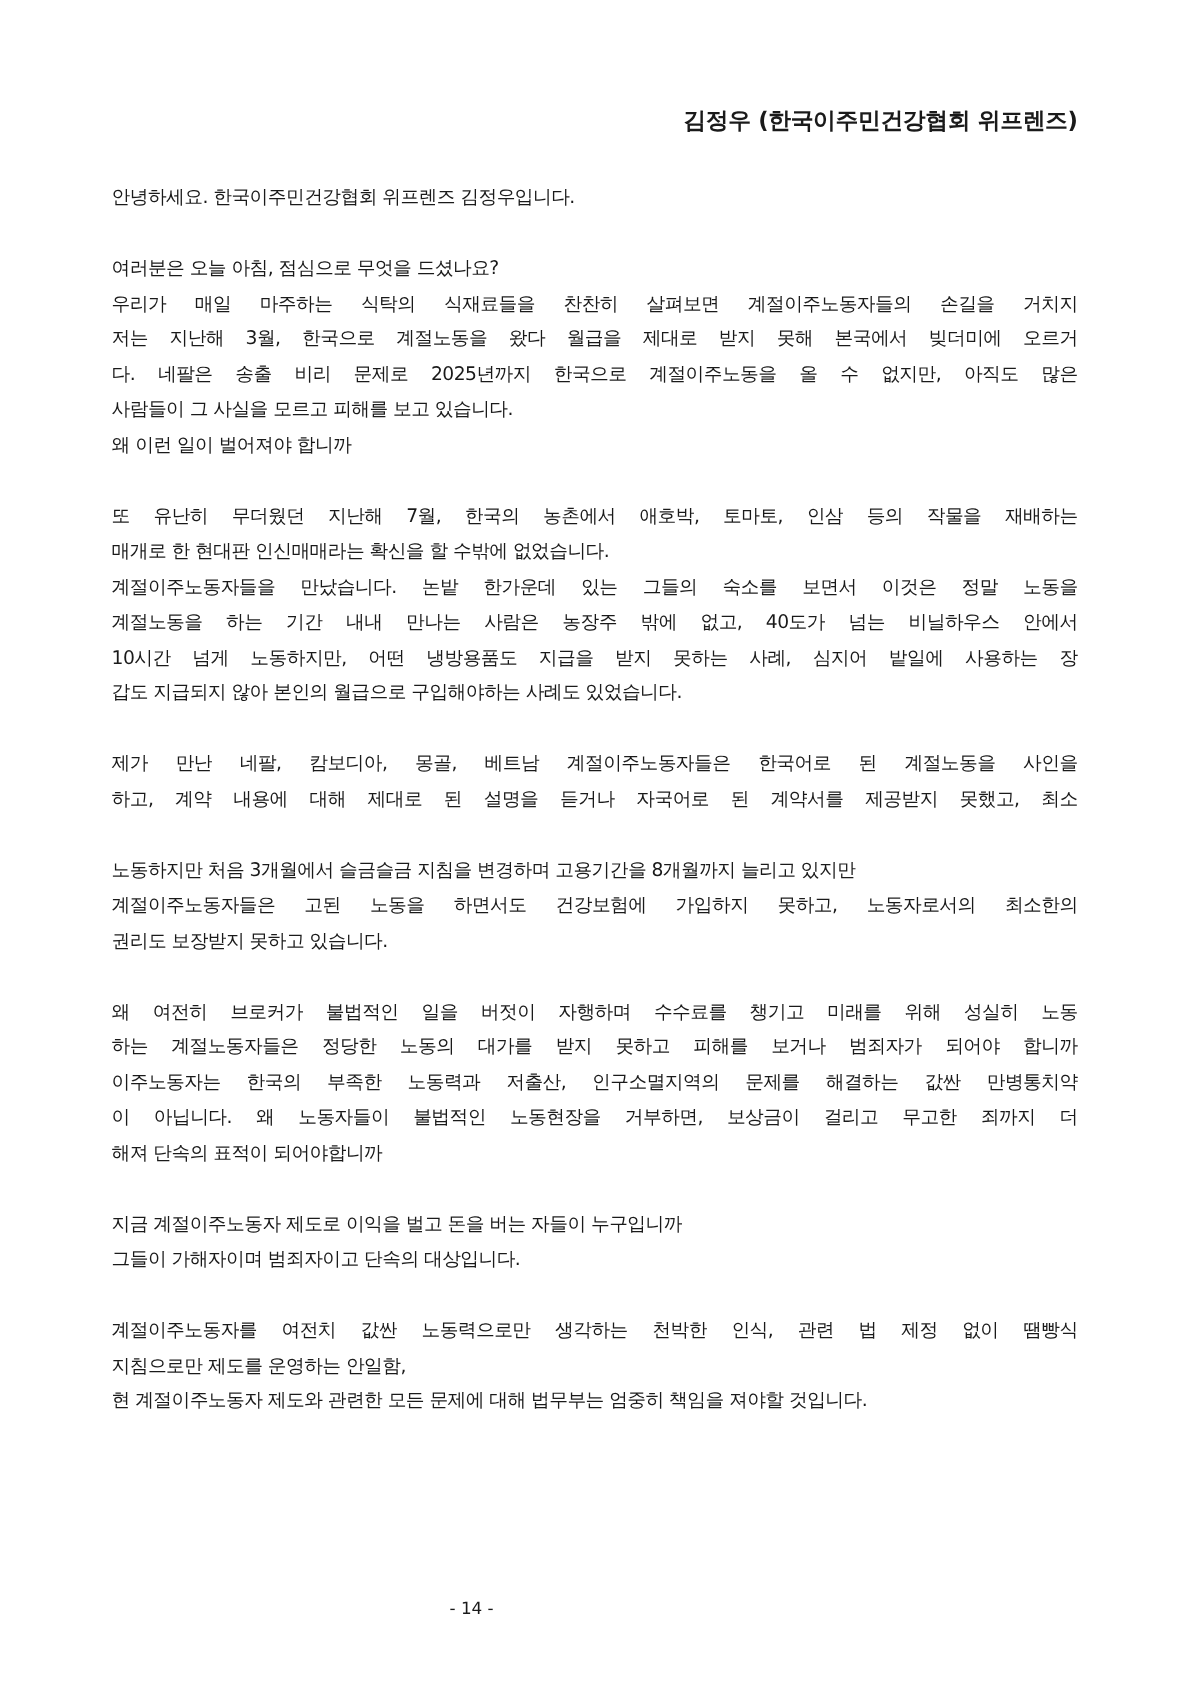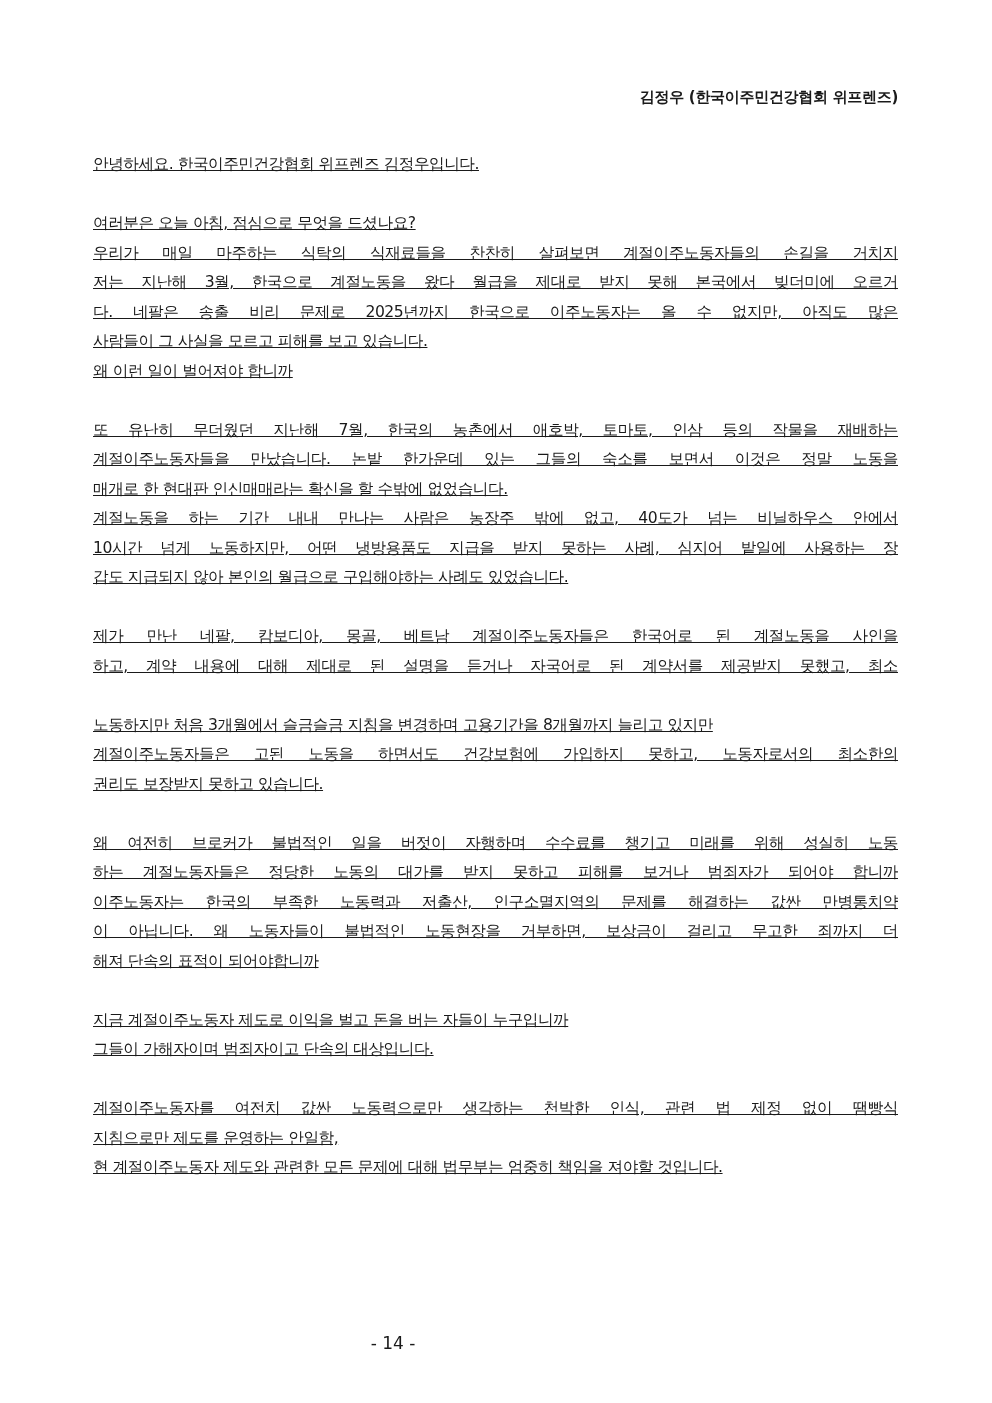--- a/index.html
+++ b/index.html
@@ -1,53 +1,53 @@
 <!DOCTYPE html>
 <html><head>
   <meta charset="utf-8">
   <style>
     html, body { margin: 0; padding: 0; background: #ffffff; }
     body { width: 992px; height: 1403px; position: relative; overflow: hidden;
       font-family: "DejaVu Sans", sans-serif; color: #1a1a1a; }
     .page { position: absolute; left: 93px; top: 0; width: 805px; }
-    .author { position: absolute; right: 0; top: 88px; font-size: 15px; font-weight: bold;
+    .author { position: absolute; right: 0; top: 88px; font-size: 19px; font-weight: bold;
       letter-spacing: -0.3px; white-space: nowrap; }
     .body { position: absolute; left: 0; top: 150px; width: 805px; }
-    .para { margin: 0 0 29.5px 0; text-decoration: underline; }
+    .para { margin: 0 0 29.5px 0; }
     .line { display: block; height: 29.5px; line-height: 29.5px; font-size: 15.6px;
       text-align: justify; text-align-last: justify; white-space: nowrap; overflow: visible;
       letter-spacing: -0.45px; }
     .line.last { text-align-last: left; }
     .footer { position: absolute; left: 0; width: 786px; top: 1333px; text-align: center;
-      font-size: 17px; }
+      font-size: 14px; }
   </style>
 </head>
 <body>
 
 <div class="page">
   <div class="author">김정우 (한국이주민건강협회 위프렌즈)</div>
 
   <div class="body">
     <div class="para">
       <span class="line last">안녕하세요. 한국이주민건강협회 위프렌즈 김정우입니다.</span>
     </div>
 
     <div class="para">
       <span class="line last">여러분은 오늘 아침, 점심으로 무엇을 드셨나요?</span>
       <span class="line">우리가 매일 마주하는 식탁의 식재료들을 찬찬히 살펴보면 계절이주노동자들의 손길을 거치지</span>
       <span class="line">저는 지난해 3월, 한국으로 계절노동을 왔다 월급을 제대로 받지 못해 본국에서 빚더미에 오르거</span>
-      <span class="line">다. 네팔은 송출 비리 문제로 2025년까지 한국으로 이주노동자는 올 수 없지만, 아직도 많은</span>
+      <span class="line">다. 네팔은 송출 비리 문제로 2025년까지 한국으로 계절이주노동을 올 수 없지만, 아직도 많은</span>
       <span class="line last">사람들이 그 사실을 모르고 피해를 보고 있습니다.</span>
       <span class="line last">왜 이런 일이 벌어져야 합니까</span>
     </div>
 
     <div class="para">
       <span class="line">또 유난히 무더웠던 지난해 7월, 한국의 농촌에서 애호박, 토마토, 인삼 등의 작물을 재배하는</span>
+      <span class="line last">매개로 한 현대판 인신매매라는 확신을 할 수밖에 없었습니다.</span>
       <span class="line">계절이주노동자들을 만났습니다. 논밭 한가운데 있는 그들의 숙소를 보면서 이것은 정말 노동을</span>
-      <span class="line last">매개로 한 현대판 인신매매라는 확신을 할 수밖에 없었습니다.</span>
       <span class="line">계절노동을 하는 기간 내내 만나는 사람은 농장주 밖에 없고, 40도가 넘는 비닐하우스 안에서</span>
       <span class="line">10시간 넘게 노동하지만, 어떤 냉방용품도 지급을 받지 못하는 사례, 심지어 밭일에 사용하는 장</span>
       <span class="line last">갑도 지급되지 않아 본인의 월급으로 구입해야하는 사례도 있었습니다.</span>
     </div>
 
     <div class="para">
       <span class="line">제가 만난 네팔, 캄보디아, 몽골, 베트남 계절이주노동자들은 한국어로 된 계절노동을 사인을</span>
       <span class="line">하고, 계약 내용에 대해 제대로 된 설명을 듣거나 자국어로 된 계약서를 제공받지 못했고, 최소</span>
     </div>
 

